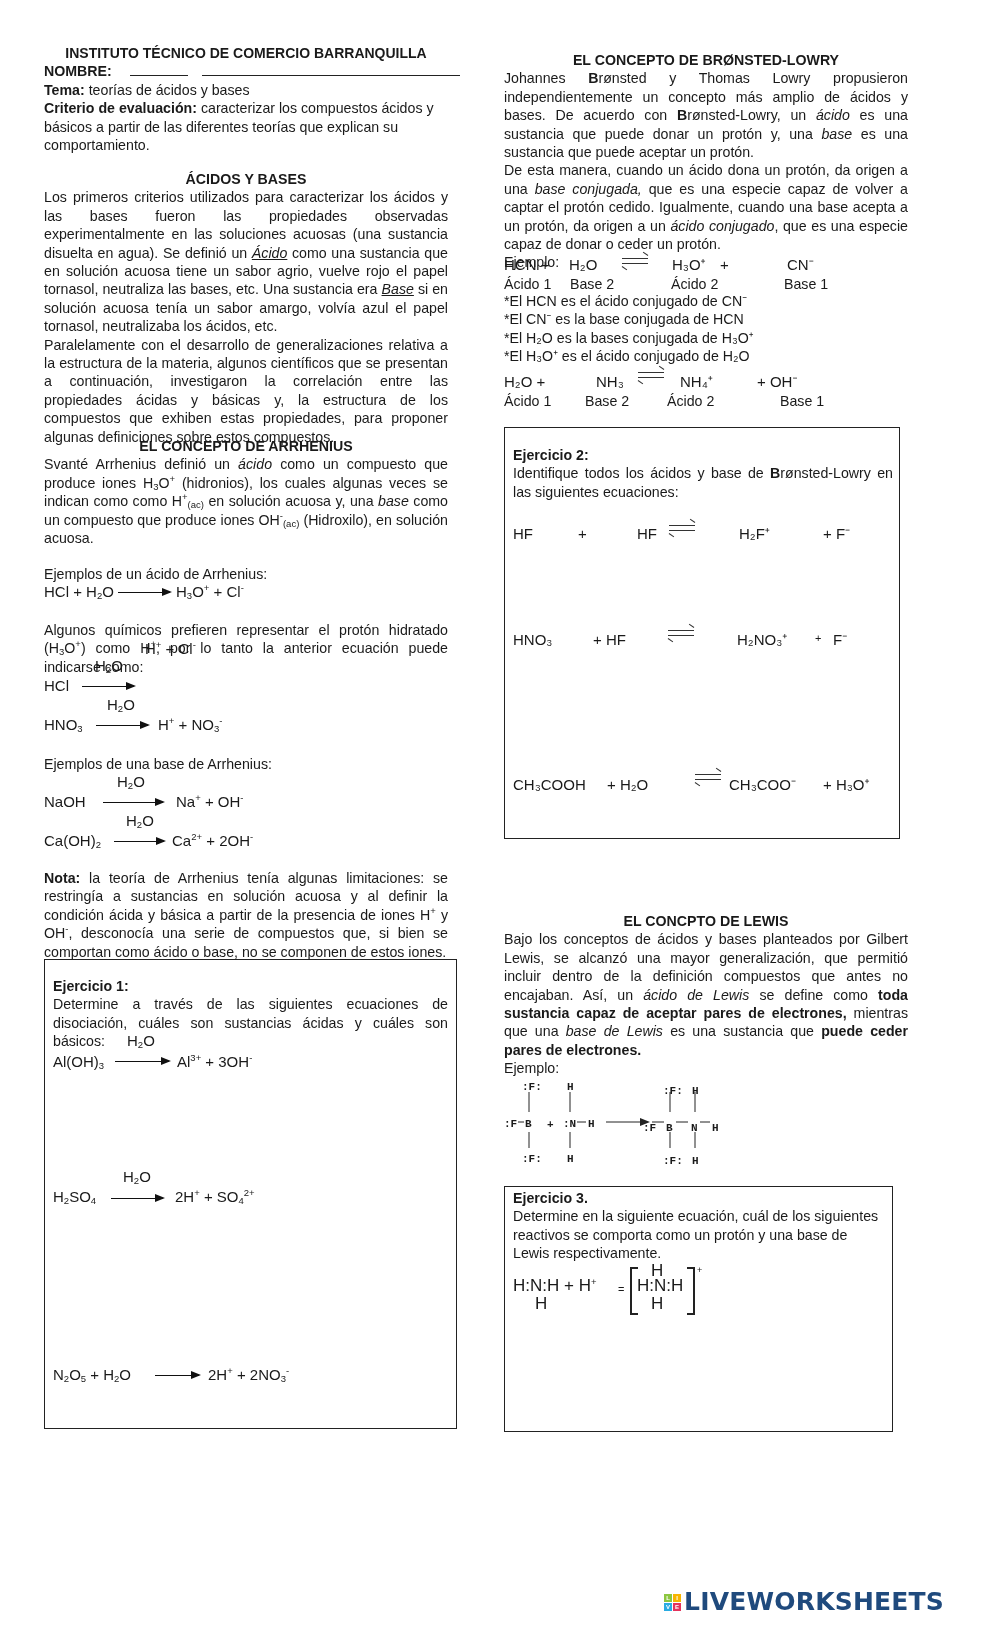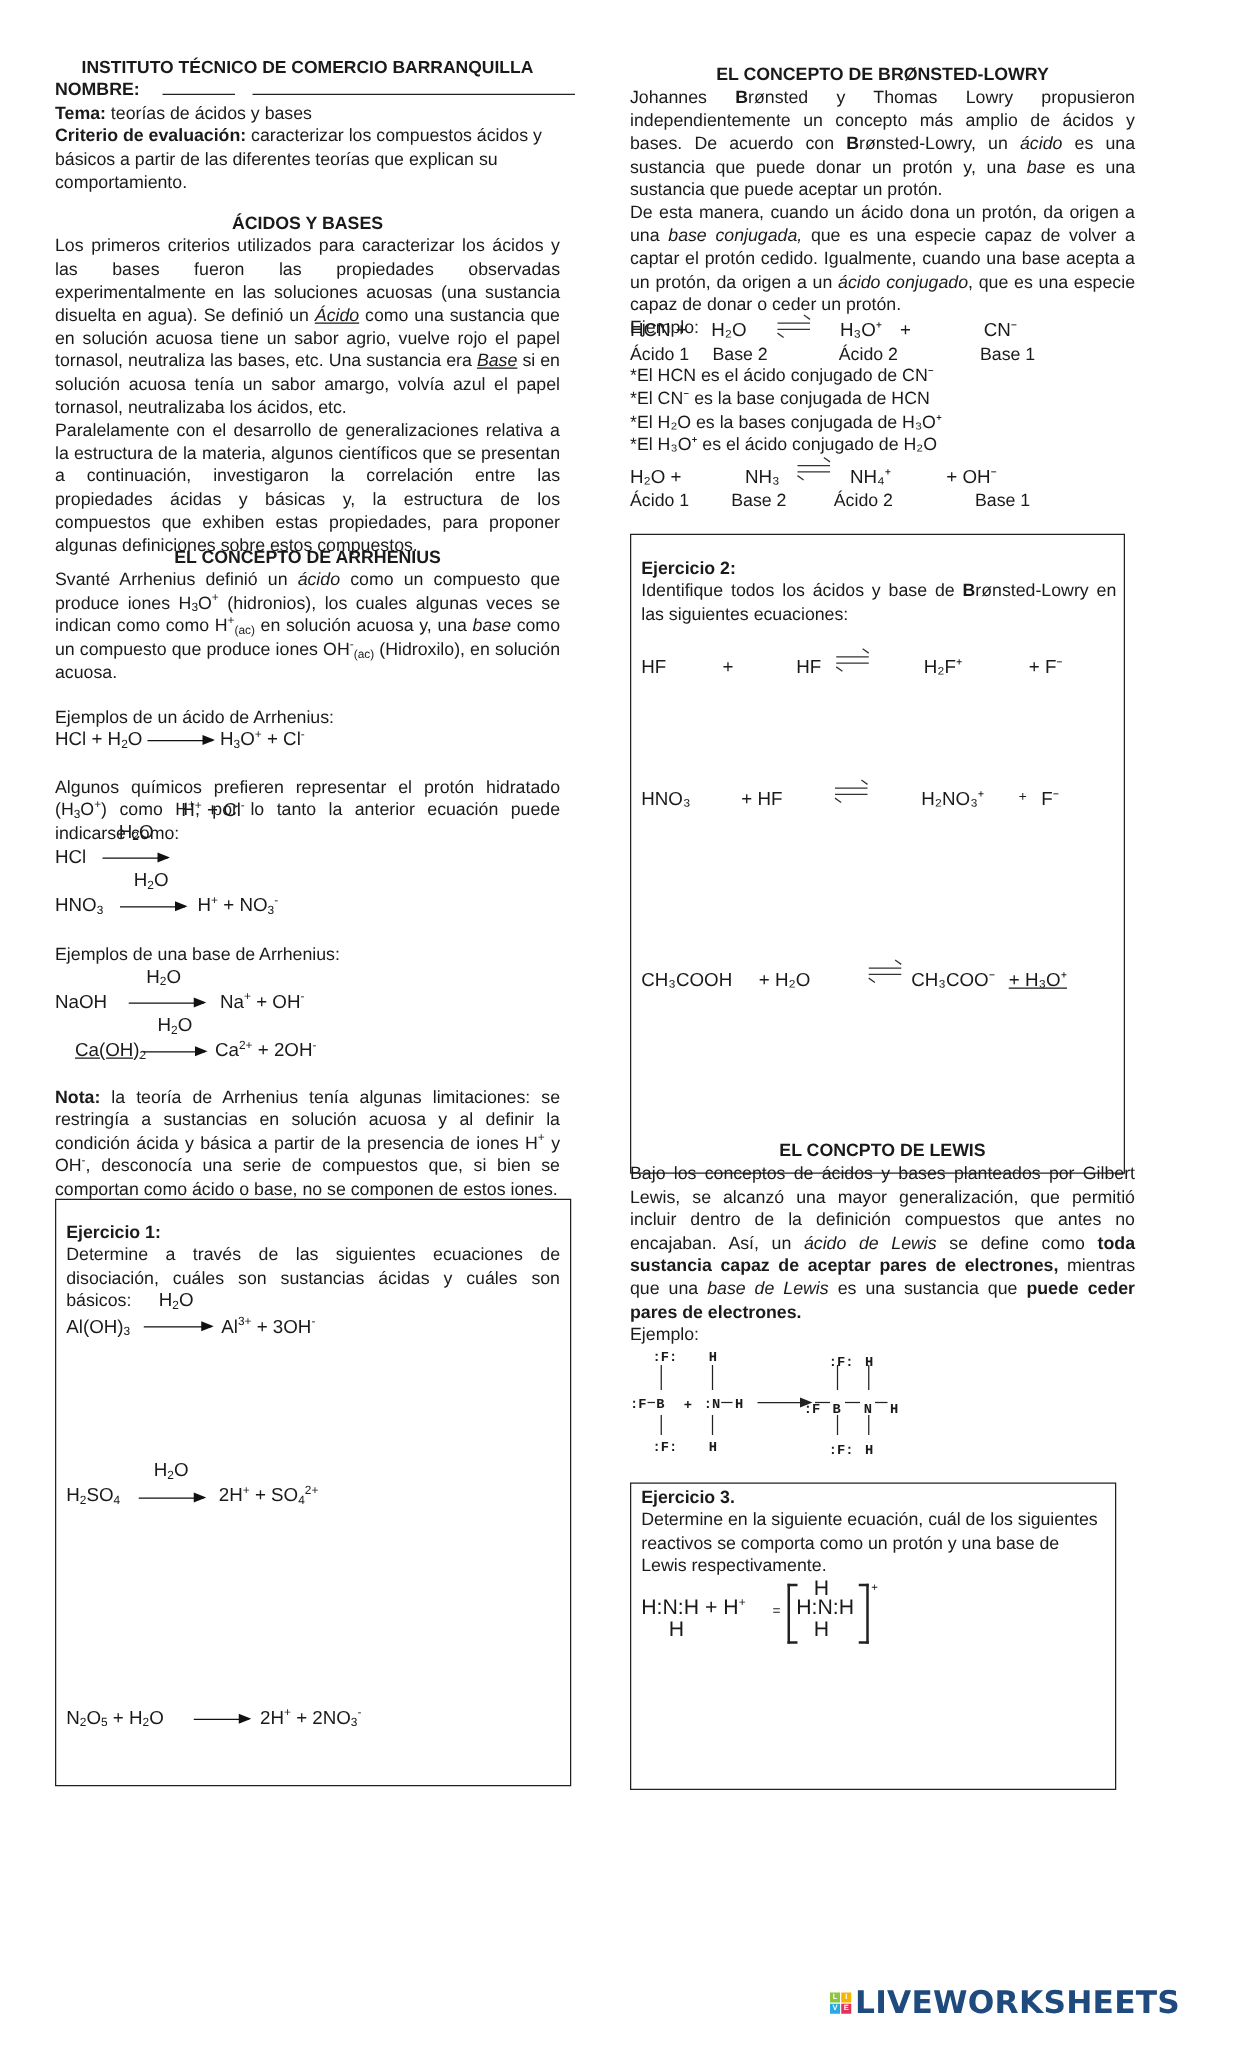--- a/index.html
+++ b/index.html
@@ -74,21 +74,21 @@
 <div class="eq" style="left:158px; top:716px;"><span>H</span><sup>+</sup><span> +  NO</span><sub>3</sub><sup>-</sup></div>
 
 <div class="col" style="left:44px; top:755px;">Ejemplos de una base de Arrhenius:</div>
 
 <div class="eq" style="left:117px; top:773px;"><span>H</span><sub>2</sub><span>O</span></div>
 <div class="eq" style="left:44px; top:793px;">NaOH</div>
 <div class="arrow" style="left:103px; top:802px; width:60px;"></div>
 <div class="eq" style="left:176px; top:793px;"><span>Na</span><sup>+</sup><span> + OH</span><sup>-</sup></div>
 
 <div class="eq" style="left:126px; top:812px;"><span>H</span><sub>2</sub><span>O</span></div>
-<div class="eq" style="left:60px; top:832px;text-decoration:underline;"><span>Ca(OH)</span><sub>2</sub></div>
+<div class="eq" style="left:44px; top:832px;"><span>Ca(OH)</span><sub>2</sub></div>
 <div class="arrow" style="left:114px; top:841px; width:50px;"></div>
 <div class="eq" style="left:172px; top:832px;"><span>Ca</span><sup>2+</sup><span> + 2OH</span><sup>-</sup></div>
 
 <div class="col justify" style="left:44px; top:869px; width:404px;"><b>Nota:</b><span> la teoría de Arrhenius tenía algunas limitaciones: se restringía a sustancias en solución acuosa y al definir la condición ácida y básica a partir de la presencia de iones H</span><sup>+</sup><span> y OH</span><sup>-</sup><span>, desconocía una serie de compuestos que, si bien se comportan como ácido o base, no se componen de estos iones.</span></div>
 
 <div class="box" style="left:44px; top:959px; width:413px; height:470px;">
   <div class="col" style="left:8px; top:17px; width:395px;">
     <div class="bold">Ejercicio 1:</div>
     <p class="justify">Determine a través de las siguientes ecuaciones de disociación, cuáles son sustancias ácidas y cuáles son básicos:</p>
   </div>
@@ -141,21 +141,21 @@
     <i class="h1"></i>
     <i class="h2"></i>
   </div>
 <div class="eq" style="left:680px; top:373px;">NH₄⁺</div>
 <div class="eq" style="left:757px; top:373px;">+  OH⁻</div>
 <div class="abs" style="left:504px; top:392px;">Ácido 1</div>
 <div class="abs" style="left:585px; top:392px;">Base 2</div>
 <div class="abs" style="left:667px; top:392px;">Ácido 2</div>
 <div class="abs" style="left:780px; top:392px;">Base 1</div>
 
-<div class="box" style="left:504px; top:427px; width:396px; height:512px;">
+<div class="box" style="left:504px; top:427px; width:396px; height:412px;">
   <div class="col" style="left:8px; top:18px; width:380px;">
     <div class="bold">Ejercicio 2:</div>
     <p class="justify"><span>Identifique todos los ácidos y base de </span><b>B</b><span>rønsted-Lowry en las siguientes ecuaciones:</span></p>
   </div>
   <div class="eq" style="left:8px; top:97px;">HF</div>
   <div class="eq" style="left:73px; top:97px;">+</div>
   <div class="eq" style="left:132px; top:97px;">HF</div>
   <div class="eqarrow" style="left:164px; top:95px;">
       <i class="h1"></i>
       <i class="h2"></i>
@@ -173,21 +173,21 @@
   <div class="eq" style="left:310px; top:201px; font-size:11px;">+</div>
   <div class="eq" style="left:328px; top:203px;">F⁻</div>
 
   <div class="eq" style="left:8px; top:348px;">CH₃COOH</div>
   <div class="eq" style="left:102px; top:348px;">+  H₂O</div>
   <div class="eqarrow" style="left:190px; top:344px;">
       <i class="h1"></i>
       <i class="h2"></i>
     </div>
   <div class="eq" style="left:224px; top:348px;">CH₃COO⁻</div>
-  <div class="eq" style="left:302px; top:348px;text-decoration:underline;">+  H₃O⁺</div>
+  <div class="eq" style="left:318px; top:348px;">+  H₃O⁺</div>
 </div>
 
 <div class="col" style="left:504px; top:912px; width:404px;">
   <div class="bold center">EL CONCPTO DE LEWIS</div>
   <p class="justify"><span>Bajo los conceptos de ácidos y bases planteados por Gilbert Lewis, se alcanzó una mayor generalización, que permitió incluir dentro de la definición compuestos que antes no encajaban. Así, un </span><span class="it">ácido de Lewis</span><span> se define como </span><b>toda sustancia capaz de aceptar pares de electrones,</b><span> mientras que una </span><span class="it">base de Lewis</span><span> es una sustancia que </span><b>puede ceder pares de electrones.</b></p>
   <p>Ejemplo:</p>
 </div>
 
 <div class="abs lewis" style="left:500px; top:1072px; width:240px; height:100px;">
   <svg width="240" height="100" style="position:absolute;left:0;top:0;">

